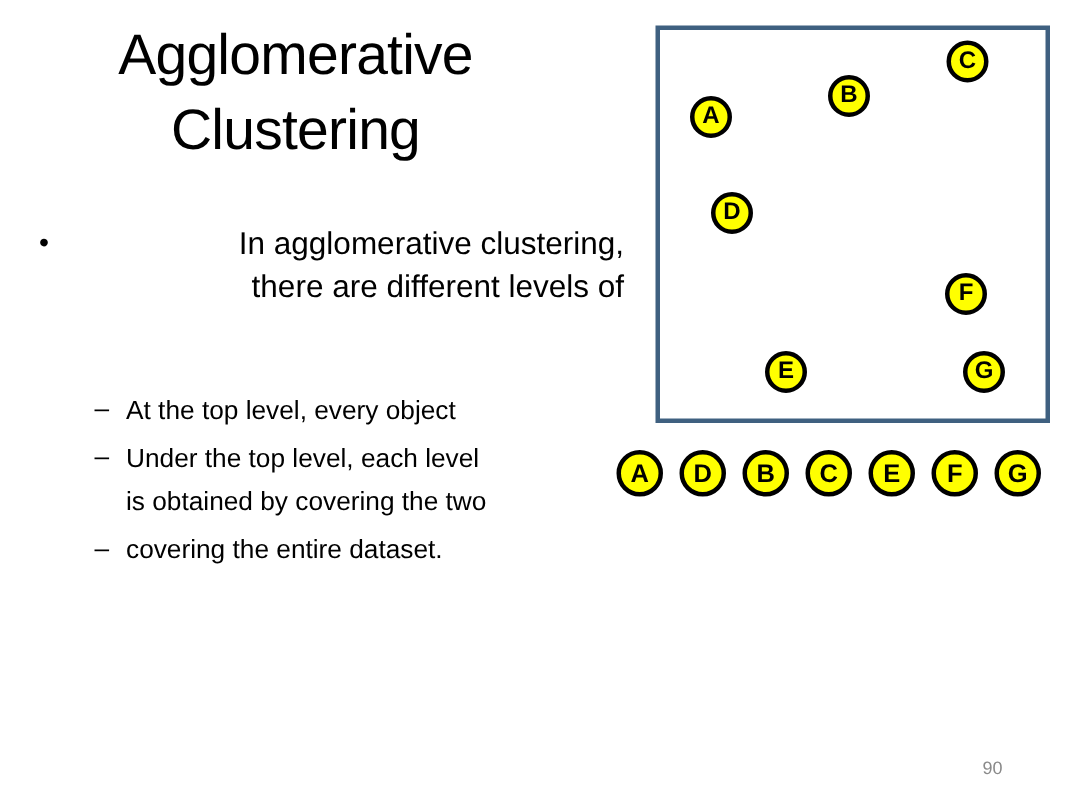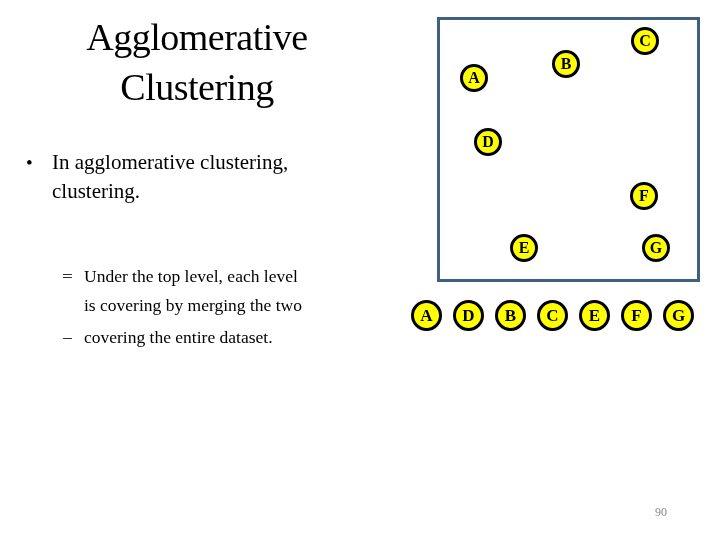--- a/index.html
+++ b/index.html
@@ -9,21 +9,21 @@
     --text-color: #000000;
     --page-number-color: #8A8A8A;
   }
   * { margin: 0; padding: 0; box-sizing: border-box; }
   body { background: #ffffff; }
   .slide {
     position: relative;
     width: 720px;
     height: 540px;
     background: #ffffff;
-    font-family: Liberation Serif, serif;
+    font-family: Liberation Sans, sans-serif;
     color: var(--text-color);
     overflow: hidden;
   }
   .title {
     position: absolute;
     left: 22px;
     top: 12px;
     width: 350px;
     text-align: center;
     font-size: 38px;
@@ -37,21 +37,21 @@
     width: 390px;
     font-size: 21px;
     line-height: 29px;
   }
   .main-bullet .marker {
     position: absolute;
     left: 0;
     top: 0;
     font-size: 19px;
   }
-  .main-bullet .lines { margin-left: 26px; }
+  .main-bullet .lines { margin-left: 26px; text-align: right; }
   .sub-bullets {
     position: absolute;
     left: 63px;
     top: 259px;
     width: 430px;
     font-size: 17.5px;
     line-height: 29px;
   }
   .sub-item {
     position: relative;
@@ -122,32 +122,33 @@
 
   <div class="title">
     <div>Agglomerative</div>
     <div>Clustering</div>
   </div>
 
   <div class="main-bullet">
     <span class="marker">•</span>
     <div class="lines">
       <div>In agglomerative clustering,</div>
-      <div>clustering.</div>
+      <div>there are different levels of</div>
     </div>
   </div>
 
   <div class="sub-bullets">
     <div class="sub-item">
       <span class="marker">–</span>
+      <div>At the top level, every object</div>
     </div>
     <div class="sub-item">
       <span class="marker">–</span>
       <div>Under the top level, each level</div>
-      <div>is covering by merging the two</div>
+      <div>is obtained by covering the two</div>
     </div>
     <div class="sub-item">
       <span class="marker">–</span>
       <div>covering the entire dataset.</div>
     </div>
   </div>
 
   <div class="scatter-box">
     <div class="point" style="left: 34px; top: 58px;">A</div>
     <div class="point" style="left: 126px; top: 44px;">B</div>

